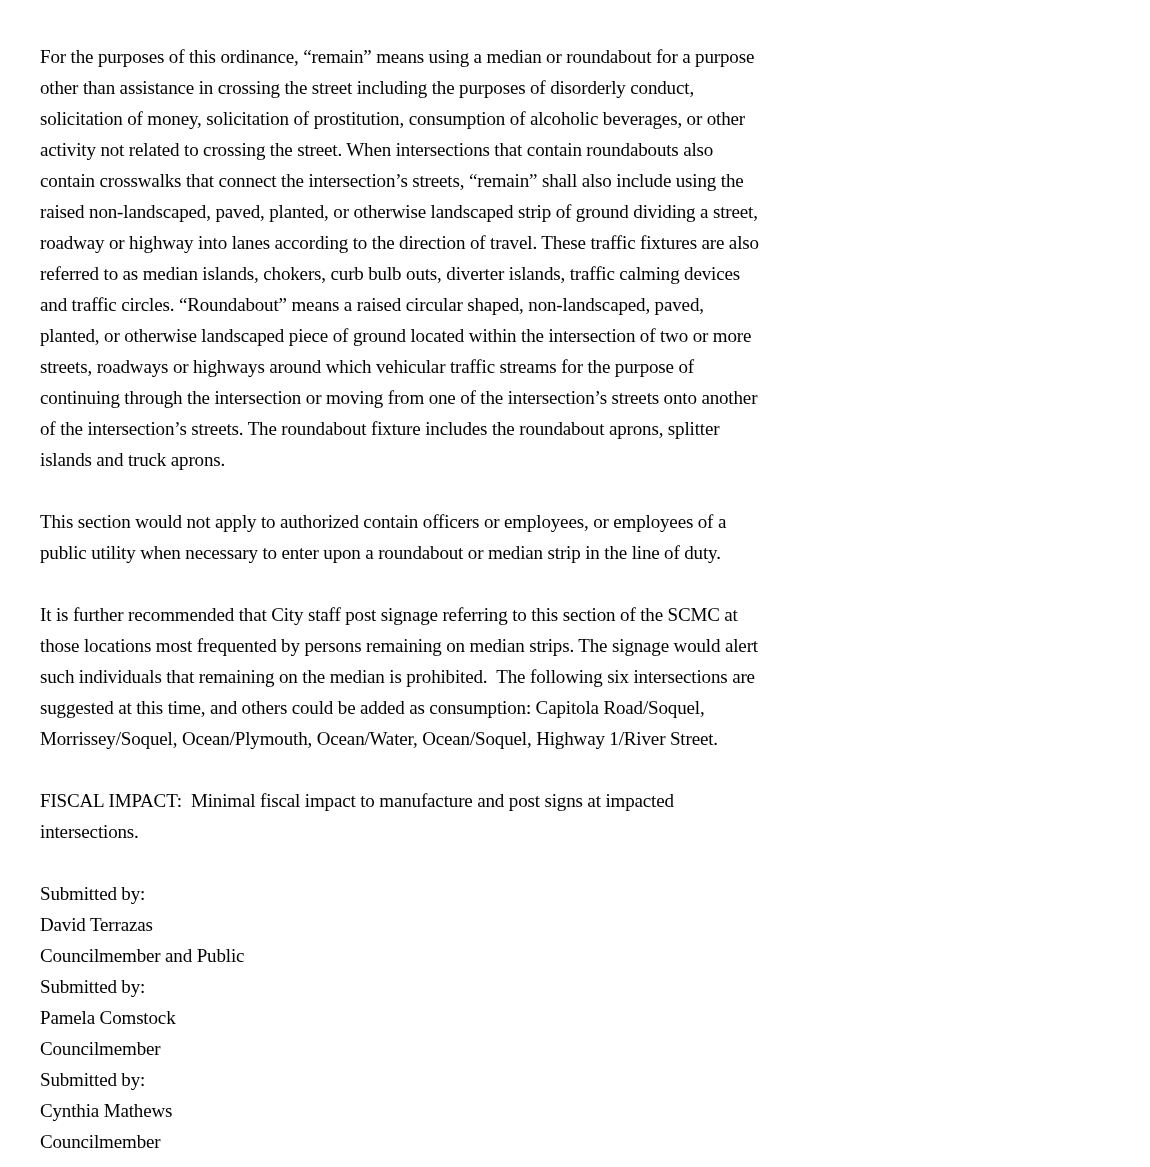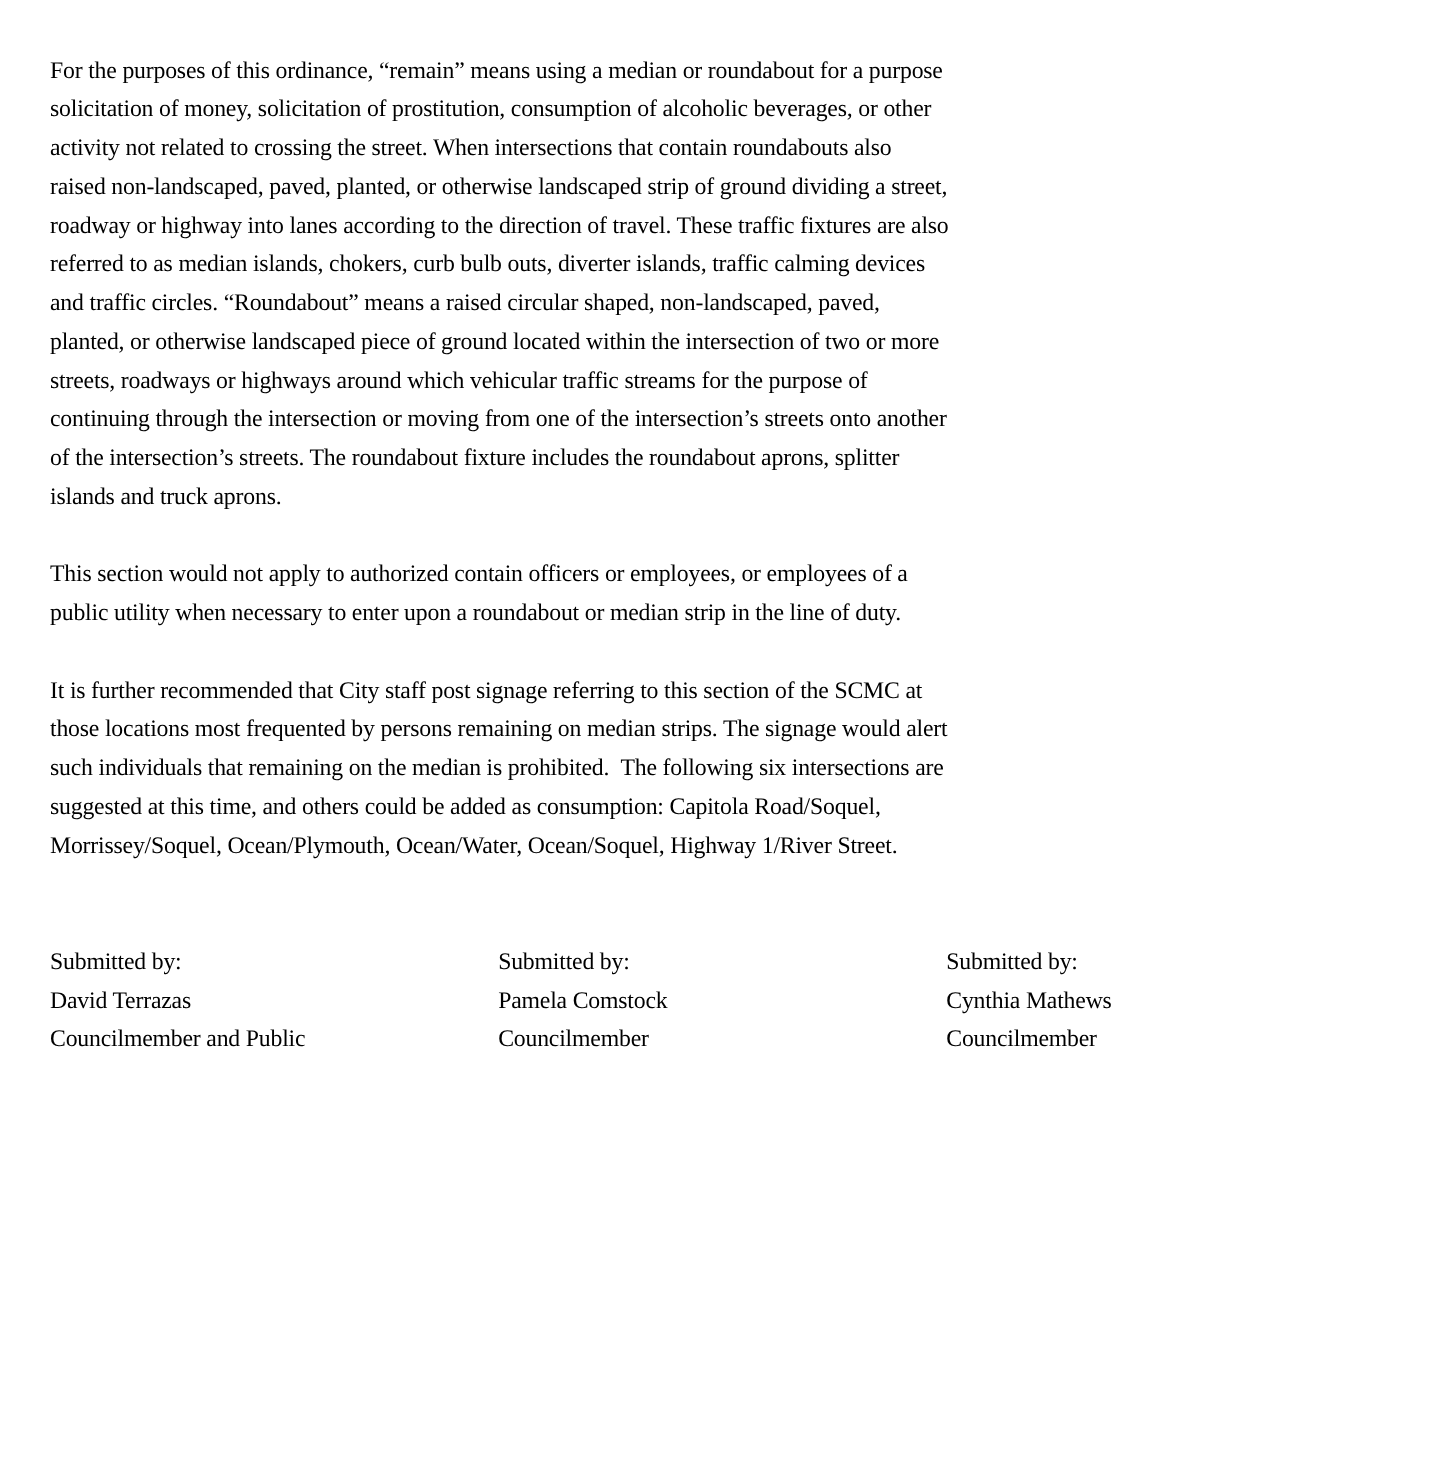--- a/index.html
+++ b/index.html
@@ -25,34 +25,37 @@
       font-size: 19px;
       line-height: 31px;
       height: 31px;
       white-space: pre;
       letter-spacing: -0.15px;
     }
     .para { margin: 0; }
     .gap { height: 31px; }
     .sig-row {
       display: flex;
+      flex-direction: column;
     }
     .sig-col {
       width: 358.5px;
     }
   </style>
 </head>
 <body>
 
 <div class="page">
 
   <div class="para">
     <div class="line">For the purposes of this ordinance, “remain” means using a median or roundabout for a purpose</div>
+    <div class="line">other than assistance in crossing the street including the purposes of disorderly conduct,</div>
     <div class="line">solicitation of money, solicitation of prostitution, consumption of alcoholic beverages, or other</div>
     <div class="line">activity not related to crossing the street. When intersections that contain roundabouts also</div>
+    <div class="line">contain crosswalks that connect the intersection’s streets, “remain” shall also include using the</div>
     <div class="line">raised non-landscaped, paved, planted, or otherwise landscaped strip of ground dividing a street,</div>
     <div class="line">roadway or highway into lanes according to the direction of travel. These traffic fixtures are also</div>
     <div class="line">referred to as median islands, chokers, curb bulb outs, diverter islands, traffic calming devices</div>
     <div class="line">and traffic circles. “Roundabout” means a raised circular shaped, non-landscaped, paved,</div>
     <div class="line">planted, or otherwise landscaped piece of ground located within the intersection of two or more</div>
     <div class="line">streets, roadways or highways around which vehicular traffic streams for the purpose of</div>
     <div class="line">continuing through the intersection or moving from one of the intersection’s streets onto another</div>
     <div class="line">of the intersection’s streets. The roundabout fixture includes the roundabout aprons, splitter</div>
     <div class="line">islands and truck aprons.</div>
   </div>
@@ -69,20 +72,24 @@
   <div class="para">
     <div class="line">It is further recommended that City staff post signage referring to this section of the SCMC at</div>
     <div class="line">those locations most frequented by persons remaining on median strips. The signage would alert</div>
     <div class="line">such individuals that remaining on the median is prohibited.  The following six intersections are</div>
     <div class="line">suggested at this time, and others could be added as consumption: Capitola Road/Soquel,</div>
     <div class="line">Morrissey/Soquel, Ocean/Plymouth, Ocean/Water, Ocean/Soquel, Highway 1/River Street.</div>
   </div>
 
   <div class="gap"></div>
 
+  <div class="para">
+    <div class="line">FISCAL IMPACT:  Minimal fiscal impact to manufacture and post signs at impacted</div>
+    <div class="line">intersections.</div>
+  </div>
 
   <div class="gap"></div>
 
   <div class="sig-row">
     <div class="sig-col">
       <div class="line">Submitted by:</div>
       <div class="line">David Terrazas</div>
       <div class="line">Councilmember and Public</div>
     </div>
     <div class="sig-col">

